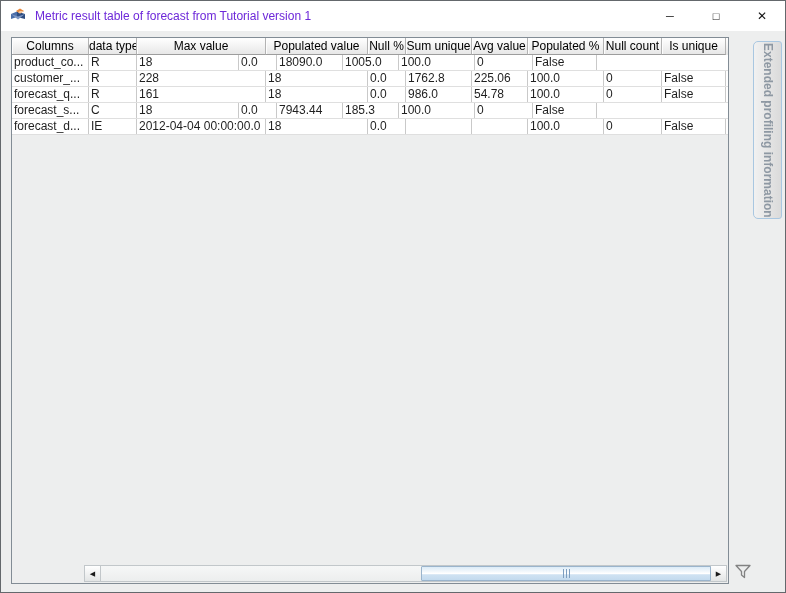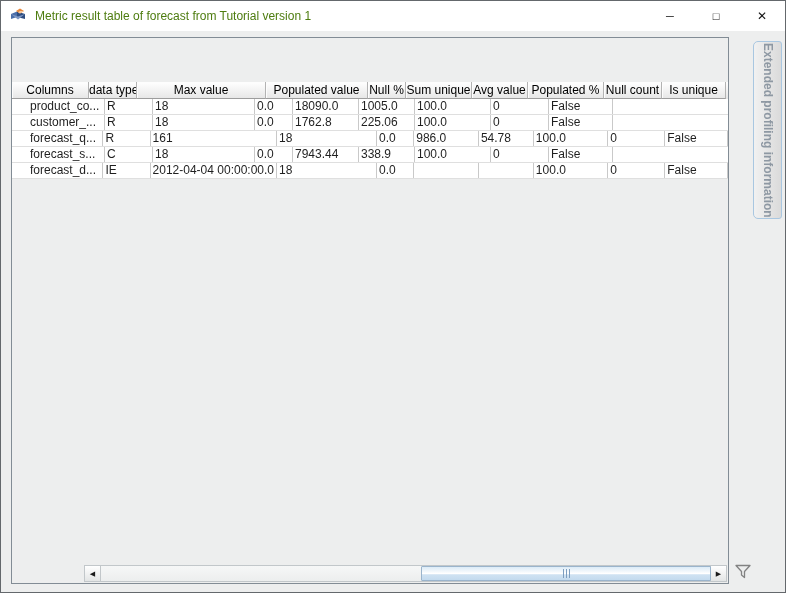--- a/index.html
+++ b/index.html
@@ -6,39 +6,39 @@
   html,body { width:786px; height:593px; }
   body { font-family:"Liberation Sans", sans-serif; font-size:12px; color:#1c1c1c; }
 
   .window { position:relative; width:786px; height:593px; background:#edeeee;
             border:1px solid #64686c; overflow:hidden; }
 
   
   .titlebar { position:absolute; left:0; top:0; width:100%; height:30px; background:#ffffff;
               display:flex; align-items:center; }
   .app-icon { width:18px; height:18px; margin-left:8px; }
-  .title-text { margin-left:8px; font-size:12px; color:#4d7c0f; white-space:nowrap; }
+  .title-text { margin-left:8px; font-size:12px; color:#6d28d9; white-space:nowrap; }
   .win-controls { position:absolute; right:0; top:0; height:30px; display:flex; }
   .win-btn { width:46px; height:30px; display:flex; align-items:center; justify-content:center;
              font-size:11px; color:#111; background:transparent; border:none; cursor:default; }
   .win-btn.close { font-size:12px; }
 
   
   .table-container { position:absolute; left:10px; top:36px; width:718px; height:547px;
                      border:1px solid #828c95; background:#edeeee; overflow:hidden; }
 
   .grid-header { display:flex; width:100%; height:17px;
-                 background:linear-gradient(#ffffff, #e6e6e6);margin-top:44px; }
+                 background:linear-gradient(#ffffff, #e6e6e6); }
   .hcell { height:17px; line-height:16px; text-align:center; overflow:hidden; white-space:nowrap;
            border-right:1px solid #b3b3b3; border-bottom:1px solid #9d9d9d;
            box-shadow:inset 1px 1px 0 #fdfdfd; font-size:12px; color:#000; }
 
   .grid-body { width:100%; background:#edeeee; }
   .grid-row { display:flex; width:100%; height:16px; background:#ffffff;
-              border-bottom:1px solid #dfdfdf;padding-left:16px; }
+              border-bottom:1px solid #dfdfdf; }
   .tcell { height:15px; line-height:15px; padding-left:2px; overflow:hidden; white-space:nowrap;
            border-right:1px solid #c9c9c9; font-size:12px; color:#1f1f1f; }
 
   .c0{width:77px}.c1{width:48px}.c2{width:129px}.c3{width:102px}.c4{width:38px}
   .c5{width:66px}.c6{width:56px}.c7{width:76px}.c8{width:58px}.c9{width:64px}
 
   
   .hscrollbar { position:absolute; left:72px; bottom:1px; width:643px; height:17px;
                 border:1px solid #c2c7ca; background:linear-gradient(#f6f7f7,#eceeee);
                 display:flex; }
@@ -114,20 +114,21 @@
           <div class="tcell c4">0.0</div>
           <div class="tcell c5">18090.0</div>
           <div class="tcell c6">1005.0</div>
           <div class="tcell c7">100.0</div>
           <div class="tcell c8">0</div>
           <div class="tcell c9">False</div>
         </div>
         <div class="grid-row">
           <div class="tcell c0">customer_...</div>
           <div class="tcell c1">R</div>
+          <div class="tcell c2">228</div>
           <div class="tcell c3">18</div>
           <div class="tcell c4">0.0</div>
           <div class="tcell c5">1762.8</div>
           <div class="tcell c6">225.06</div>
           <div class="tcell c7">100.0</div>
           <div class="tcell c8">0</div>
           <div class="tcell c9">False</div>
         </div>
         <div class="grid-row">
           <div class="tcell c0">forecast_q...</div>
@@ -140,21 +141,21 @@
           <div class="tcell c7">100.0</div>
           <div class="tcell c8">0</div>
           <div class="tcell c9">False</div>
         </div>
         <div class="grid-row">
           <div class="tcell c0">forecast_s...</div>
           <div class="tcell c1">C</div>
           <div class="tcell c3">18</div>
           <div class="tcell c4">0.0</div>
           <div class="tcell c5">7943.44</div>
-          <div class="tcell c6">338.9</div>
+          <div class="tcell c6">185.3</div>
           <div class="tcell c7">100.0</div>
           <div class="tcell c8">0</div>
           <div class="tcell c9">False</div>
         </div>
         <div class="grid-row">
           <div class="tcell c0">forecast_d...</div>
           <div class="tcell c1">IE</div>
           <div class="tcell c2">2012-04-04 00:00:00.0</div>
           <div class="tcell c3">18</div>
           <div class="tcell c4">0.0</div>

